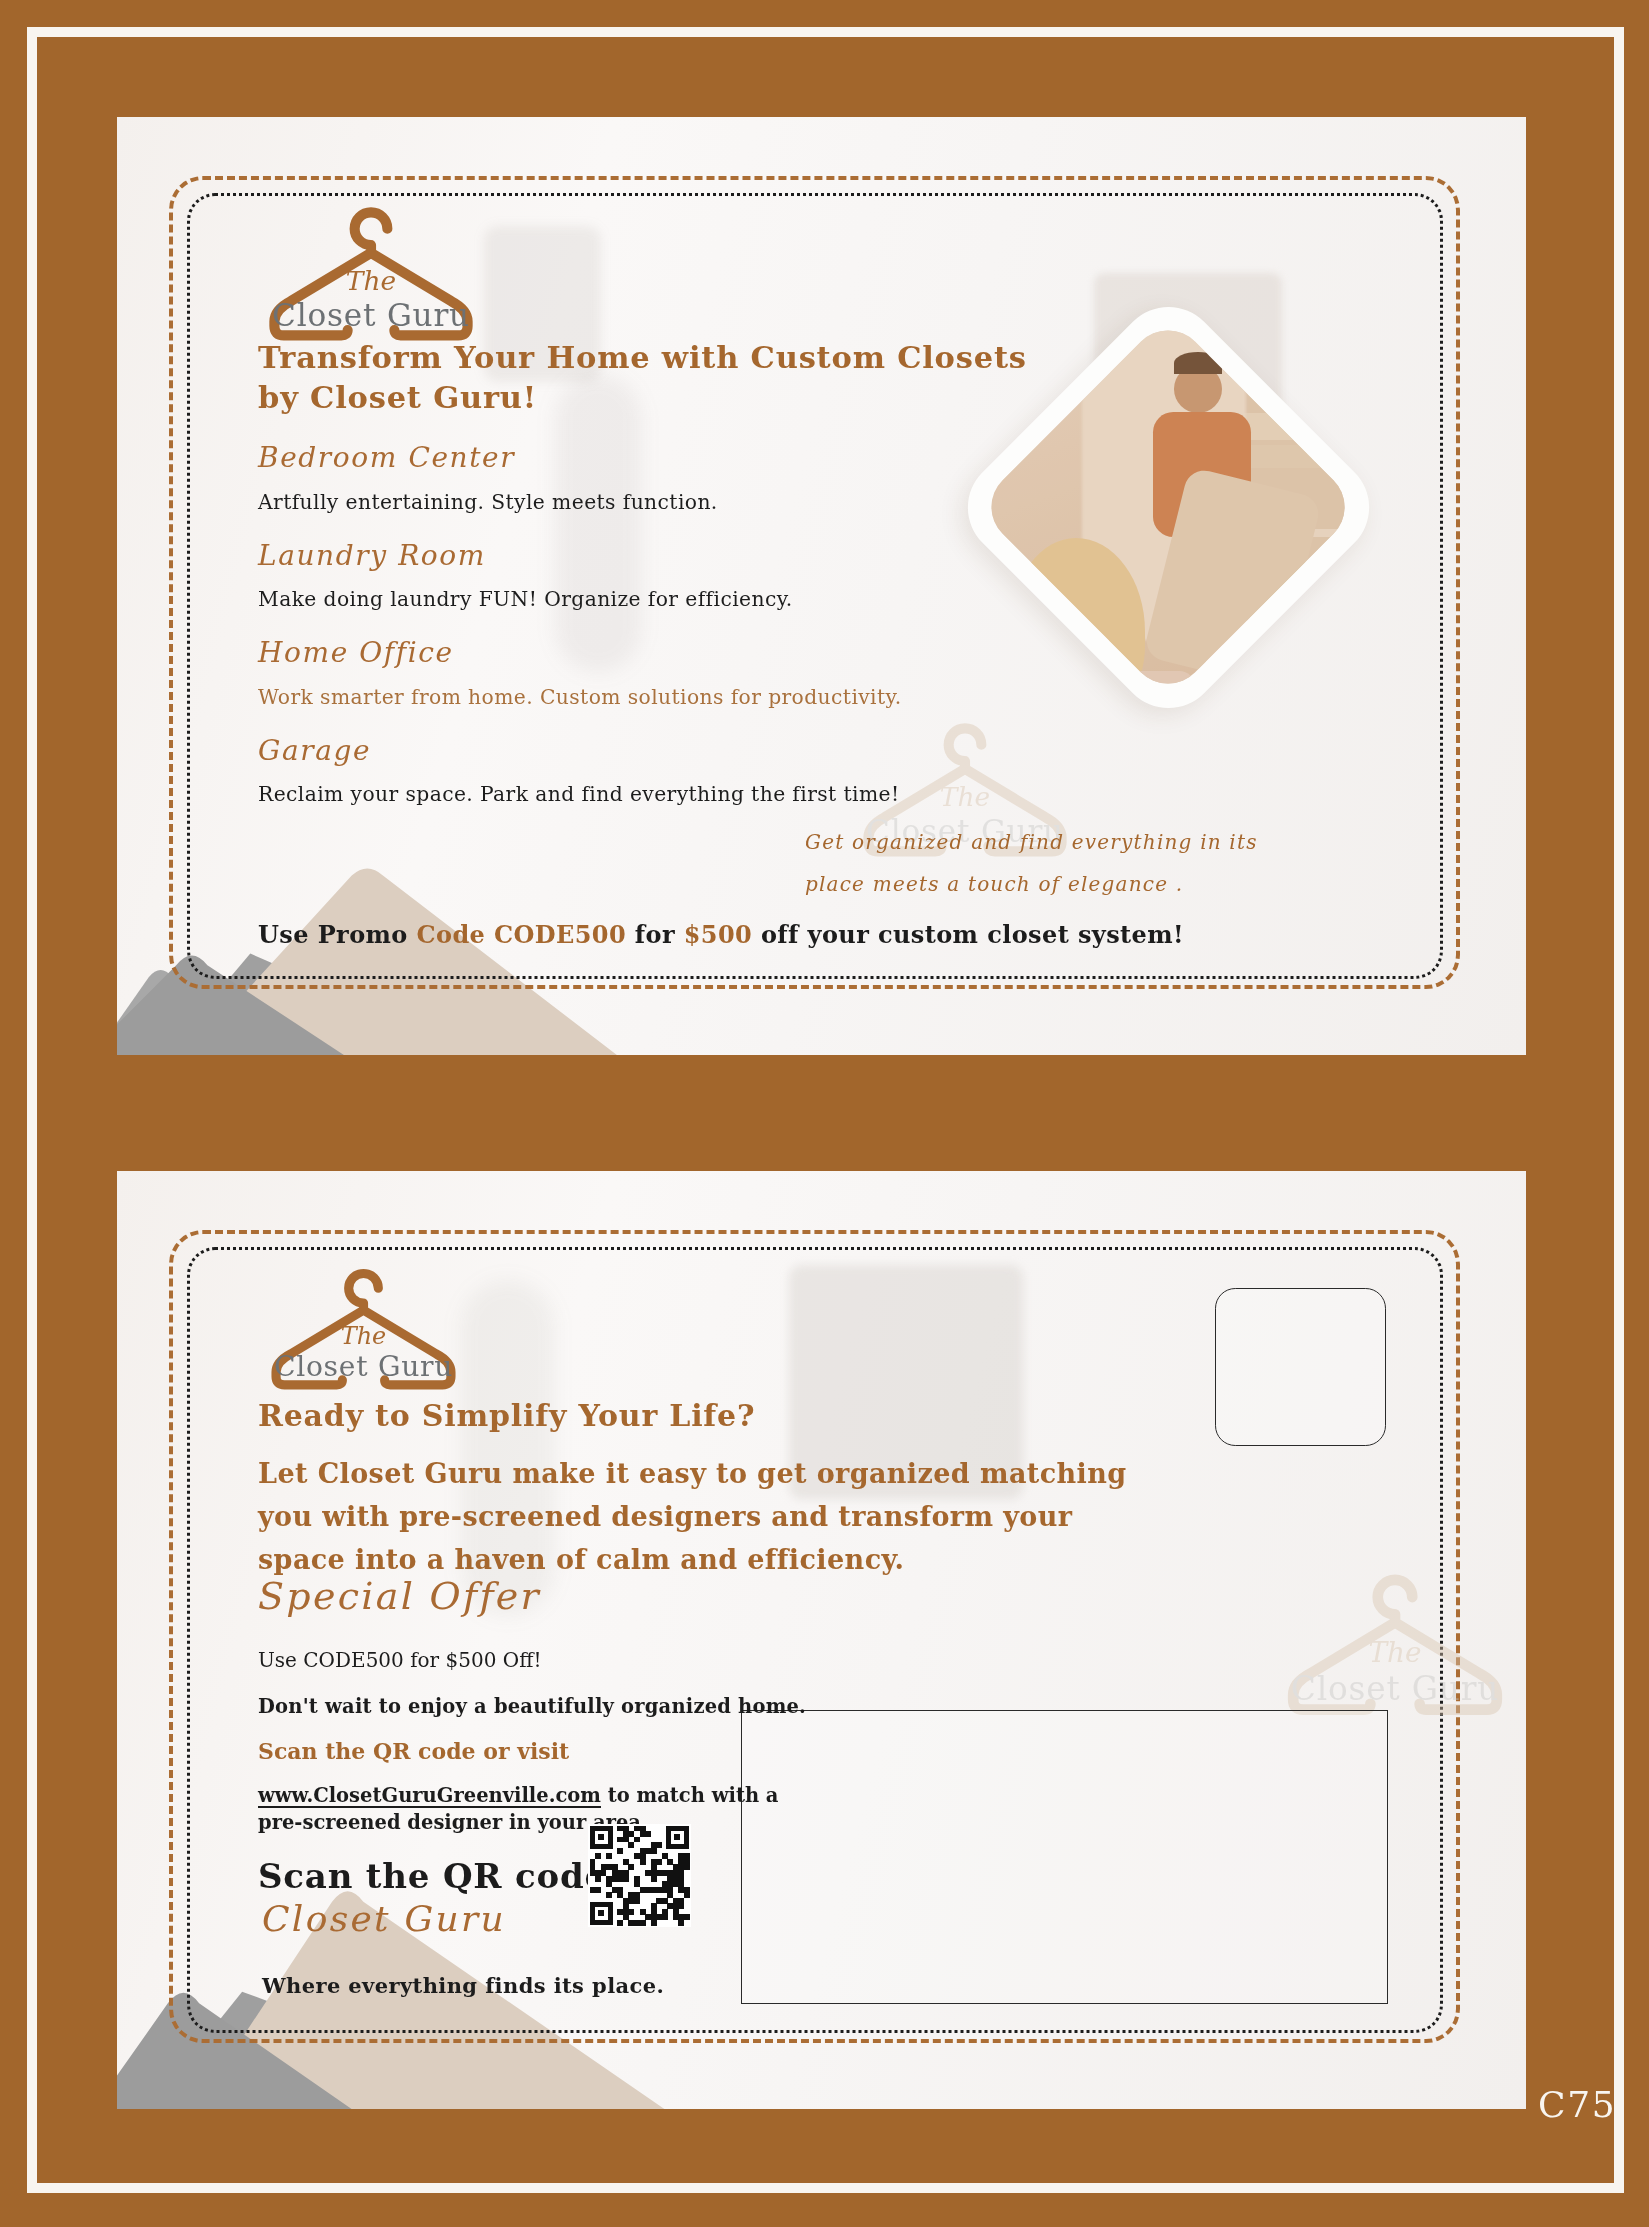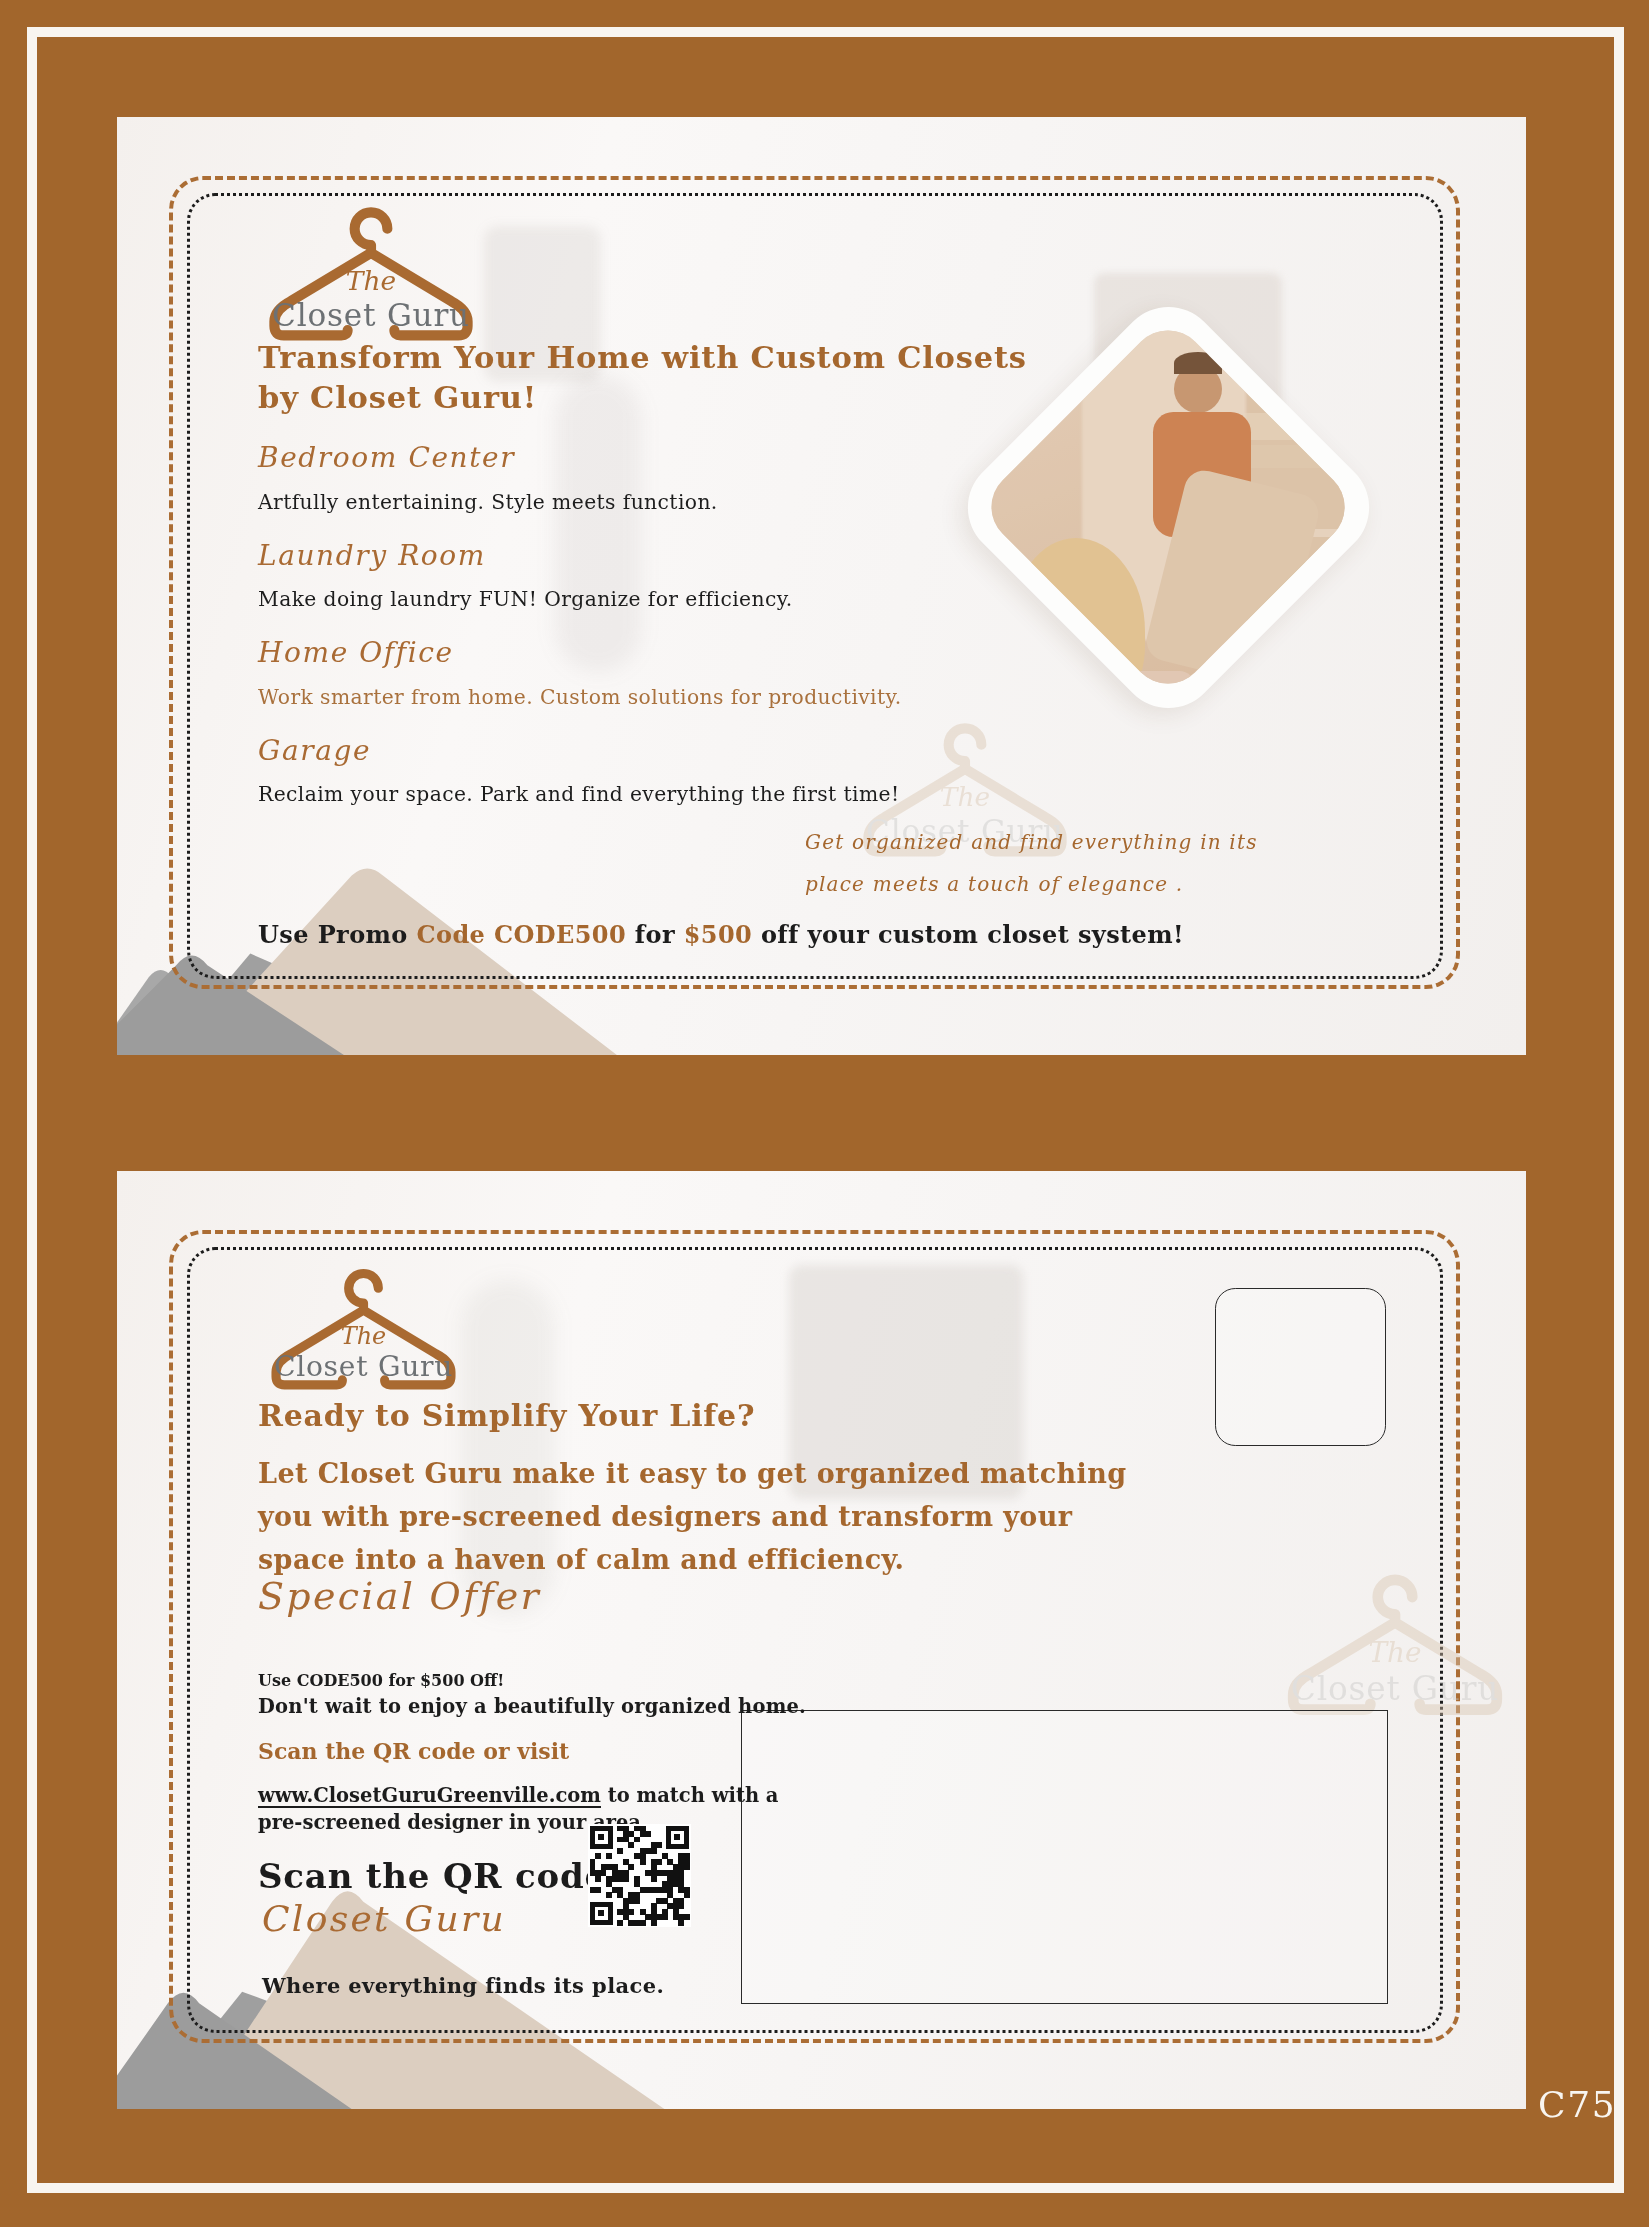--- a/index.html
+++ b/index.html
@@ -61,21 +61,21 @@
     transform:rotate(-45deg); background:linear-gradient(160deg,#ece0d2 0%,#e7d6c3 40%,#ddc6ae 100%); }
   .ph { position:absolute; }
 
   .quote { position:absolute; left:688px; top:704px; width:641px; text-align:left;
     font-style:italic; font-size:20px; color:#a5672e; letter-spacing:1.2px; line-height:42px; }
 
   
   .c2-title { position:absolute; left:141px; top:227px; font-size:30px; font-weight:bold; color:#a5672e; letter-spacing:0.8px; }
   .c2-para { position:absolute; left:141px; top:281px; font-size:27px; font-weight:bold; color:#a5672e; letter-spacing:0.4px; line-height:43px; }
   .c2-offer-h { position:absolute; left:141px; top:403px; font-style:italic; font-size:38px; color:#a96a33; letter-spacing:2.3px; }
-  .c2-offer-line { position:absolute; left:141px; top:500px; font-size:16px; font-weight:bold; }
+  .c2-offer-line { position:absolute; left:141px; top:477px; font-size:20px; font-weight:normal; }
   .c2-offer-sub { position:absolute; left:141px; top:524px; font-size:19.5px; font-weight:bold; letter-spacing:0.2px; }
   .c2-scan-line { position:absolute; left:141px; top:567px; font-size:22px; font-weight:bold; color:#a5672e; }
   .c2-url { position:absolute; left:141px; top:611px; font-size:19.5px; font-weight:bold; line-height:27px; }
   .c2-url .link { text-decoration:underline; text-decoration-thickness:1.6px; text-underline-offset:3.9px; }
   .c2-scan-big { position:absolute; left:141px; top:685px; font-size:34px; font-weight:bold; letter-spacing:0.8px; }
   .c2-script { position:absolute; left:145px; top:727px; font-style:italic; font-size:36px; color:#a96a33; letter-spacing:2.3px; }
   .c2-tagline { position:absolute; left:145px; top:802px; font-size:21px; font-weight:bold; letter-spacing:0.4px; }
 
   .stamp-box { position:absolute; left:1098px; top:117px; width:169px; height:156px;
     border:1.6px solid #2a2a2a; border-radius:20.3px; background:rgba(255,255,255,.25); }

